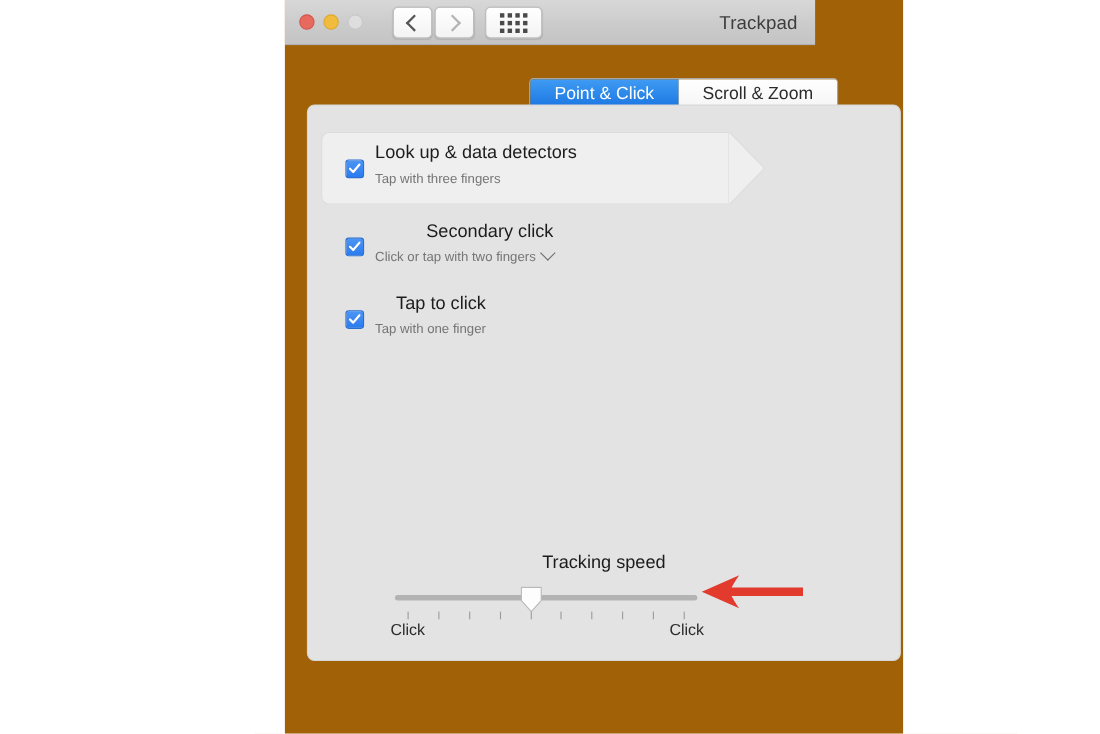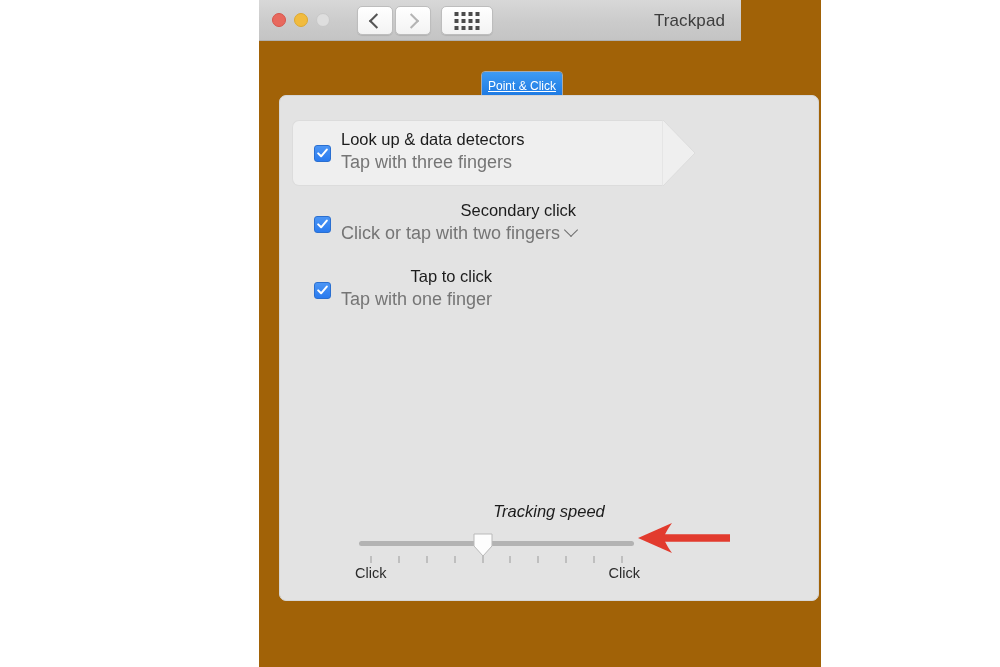--- a/index.html
+++ b/index.html
@@ -131,25 +131,24 @@
     border-radius: 4px;
     overflow: hidden;
     border: 1px solid #a9a9a9;
     box-shadow: 0 1px 1px rgba(0,0,0,0.08);
   }
   .tab {
     display: flex;
     align-items: center;
     justify-content: center;
     height: 100%;
-    padding: 0 6px;
-    font-size: 12px;
+    padding: 0 22px;
+    font-size: 16px;
     box-sizing: border-box;
     white-space: nowrap;
-    text-decoration: underline;
   }
   .tab.selected {
     background: linear-gradient(to bottom, #3f9bf3 0%, #1874e0 100%);
     color: #ffffff;
   }
   .tab.unselected {
     background: linear-gradient(to bottom, #ffffff 0%, #f4f4f4 100%);
     color: #2b2b2b;
   }
 
@@ -222,21 +221,21 @@
     left: 49px;
     top: 9px;
   }
   .opt-title {
     font-size: 16.5px;
     color: #1c1c1c;
     line-height: 21px;
     white-space: nowrap;
   }
   .opt-sub {
-    font-size: 18px;
+    font-size: 12px;
     color: #757575;
     line-height: 20px;
     margin-top: 2px;
     white-space: nowrap;
     display: flex;
     align-items: center;
     gap: 6px;
   }
   .sub-caret {
     display: inline-block;
@@ -250,21 +249,21 @@
   
   #speed-label {
     position: absolute;
     left: 0;
     top: 406px;
     width: 100%;
     text-align: center;
     font-size: 16.5px;
     color: #1c1c1c;
   }
-  #speed-label-inner { display: inline-block; font-style: italic; }
+  #speed-label-inner { display: inline-block; }
 
   #slider {
     position: absolute;
     left: 79px;
     top: 441px;
     width: 275px;
     height: 18px;
   }
   #slider-track {
     position: absolute;
@@ -357,20 +356,21 @@
             <i></i>
             <i></i>
         </div>
       </div>
 
       <div id="win-title">Trackpad</div>
     </div>
 
     <div id="tabbar">
       <div class="tab selected">Point &amp; Click</div>
+      <div class="tab unselected">Scroll &amp; Zoom</div>
     </div>
 
     <div id="panel">
 
       <div class="opt-row" id="opt-0">
 
         <div class="row-hl">
           <div class="hl-body"></div>
           <div class="hl-point">
             <svg width="34" height="66" viewBox="0 0 34 66">

